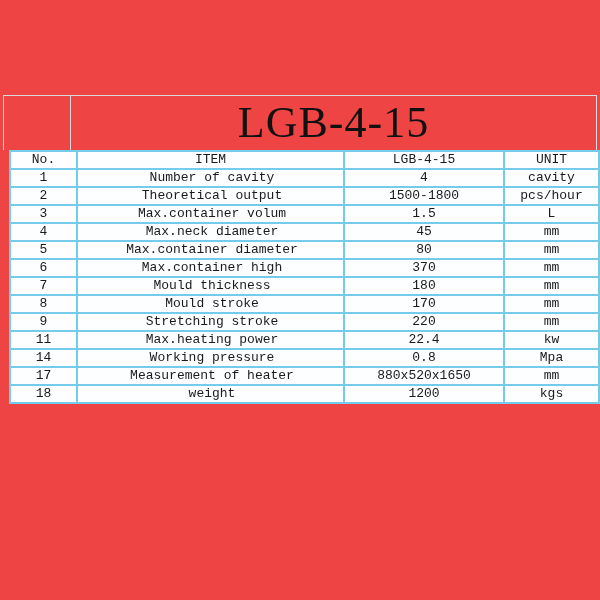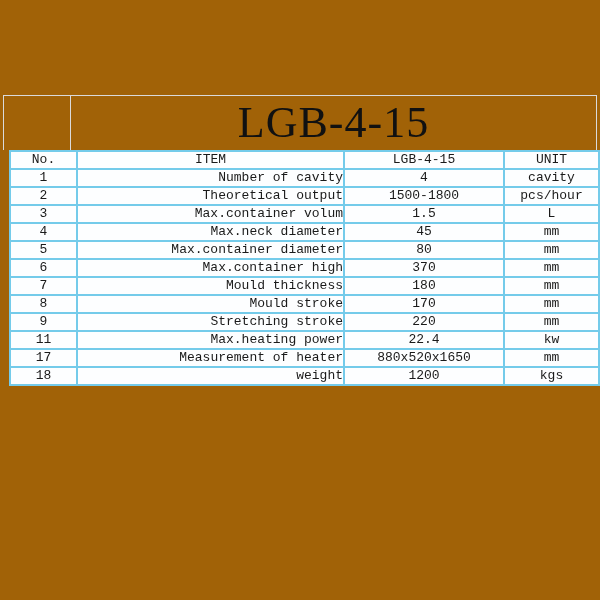--- a/index.html
+++ b/index.html
@@ -7,21 +7,21 @@
     padding: 0;
     width: 600px;
     height: 600px;
     background: #ffffff;
     font-family: "Liberation Mono", "DejaVu Sans Mono", monospace;
   }
   .canvas {
     position: relative;
     width: 600px;
     height: 600px;
-    background: #a16207;
+    background: #ef4444;
     overflow: hidden;
   }
   
   .title-row {
     position: absolute;
     left: 3px;
     top: 95px;
     width: 594px;
     height: 55px;
     box-sizing: border-box;
@@ -68,21 +68,21 @@
     font-weight: 400;
     line-height: 16px;
     color: #1a1a1a;
     background: #fdfeff;
     white-space: nowrap;
     overflow: hidden;
     text-align: center;
     vertical-align: middle;
   }
   table.spec td.c-item {
-    text-align: right;
+    text-align: center;
     padding-left: 3px;
   }
 </style>
 </head>
 <body>
 
 <div class="canvas">
 
   <div class="title-row">
     <div class="title-empty"></div>
@@ -159,20 +159,26 @@
     <td class="c-val">220</td>
     <td class="c-unit">mm</td>
   </tr>
         <tr>
     <td class="c-no">11</td>
     <td class="c-item">Max.heating power</td>
     <td class="c-val">22.4</td>
     <td class="c-unit">kw</td>
   </tr>
         <tr>
+    <td class="c-no">14</td>
+    <td class="c-item">Working pressure</td>
+    <td class="c-val">0.8</td>
+    <td class="c-unit">Mpa</td>
+  </tr>
+        <tr>
     <td class="c-no">17</td>
     <td class="c-item">Measurement of heater</td>
     <td class="c-val">880x520x1650</td>
     <td class="c-unit">mm</td>
   </tr>
         <tr>
     <td class="c-no">18</td>
     <td class="c-item">weight</td>
     <td class="c-val">1200</td>
     <td class="c-unit">kgs</td>

